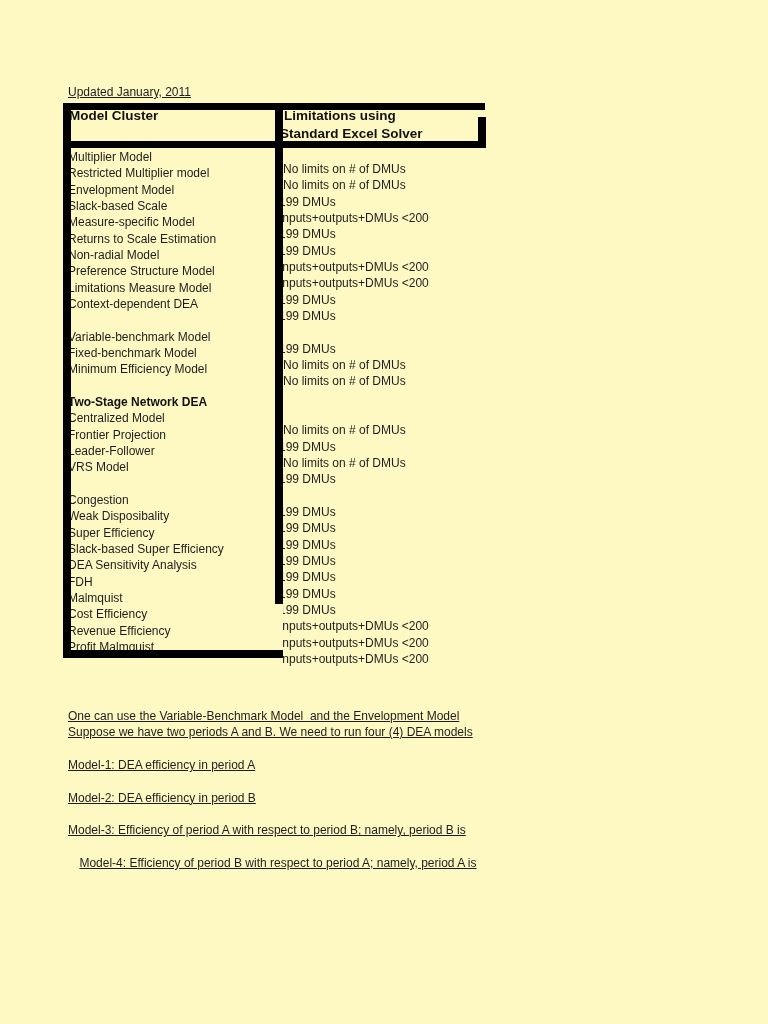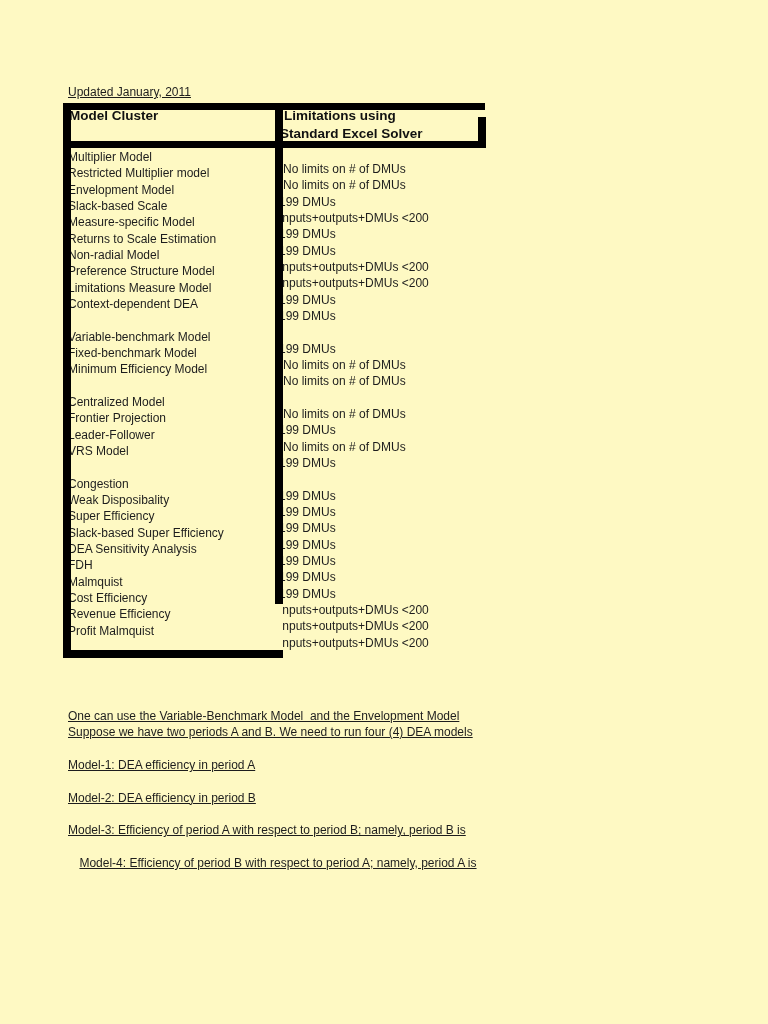--- a/index.html
+++ b/index.html
@@ -57,20 +57,21 @@
       <div class="row"><div class="lcell">Returns to Scale Estimation</div><div class="rcell"><span style="margin-left: -4px;">199 DMUs</span></div></div>
       <div class="row"><div class="lcell">Non-radial Model</div><div class="rcell"><span style="margin-left: -4px;">Inputs+outputs+DMUs &lt;200</span></div></div>
       <div class="row"><div class="lcell">Preference Structure Model</div><div class="rcell"><span style="margin-left: -4px;">Inputs+outputs+DMUs &lt;200</span></div></div>
       <div class="row"><div class="lcell">Limitations Measure Model</div><div class="rcell"><span style="margin-left: -4px;">199 DMUs</span></div></div>
       <div class="row"><div class="lcell">Context-dependent DEA</div><div class="rcell"><span style="margin-left: -4px;">199 DMUs</span></div></div>
       <div class="row"><div class="lcell"></div><div class="rcell"><span style="margin-left: 0px;"></span></div></div>
       <div class="row"><div class="lcell">Variable-benchmark Model</div><div class="rcell"><span style="margin-left: -4px;">199 DMUs</span></div></div>
       <div class="row"><div class="lcell">Fixed-benchmark Model</div><div class="rcell"><span style="margin-left: 0px;">No limits on # of DMUs</span></div></div>
       <div class="row"><div class="lcell">Minimum Efficiency Model</div><div class="rcell"><span style="margin-left: 0px;">No limits on # of DMUs</span></div></div>
       <div class="row"><div class="lcell"></div><div class="rcell"><span style="margin-left: 0px;"></span></div></div>
+      <div class="row bold"><div class="lcell">Two-Stage Network DEA</div><div class="rcell"><span style="margin-left: 0px;"></span></div></div>
       <div class="row"><div class="lcell">Centralized Model</div><div class="rcell"><span style="margin-left: 0px;">No limits on # of DMUs</span></div></div>
       <div class="row"><div class="lcell">Frontier Projection</div><div class="rcell"><span style="margin-left: -4px;">199 DMUs</span></div></div>
       <div class="row"><div class="lcell">Leader-Follower</div><div class="rcell"><span style="margin-left: 0px;">No limits on # of DMUs</span></div></div>
       <div class="row"><div class="lcell">VRS Model</div><div class="rcell"><span style="margin-left: -4px;">199 DMUs</span></div></div>
       <div class="row"><div class="lcell"></div><div class="rcell"><span style="margin-left: 0px;"></span></div></div>
       <div class="row"><div class="lcell">Congestion</div><div class="rcell"><span style="margin-left: -4px;">199 DMUs</span></div></div>
       <div class="row"><div class="lcell">Weak Disposibality</div><div class="rcell"><span style="margin-left: -4px;">199 DMUs</span></div></div>
       <div class="row"><div class="lcell">Super Efficiency</div><div class="rcell"><span style="margin-left: -4px;">199 DMUs</span></div></div>
       <div class="row"><div class="lcell">Slack-based Super Efficiency</div><div class="rcell"><span style="margin-left: -4px;">199 DMUs</span></div></div>
       <div class="row"><div class="lcell">DEA Sensitivity Analysis</div><div class="rcell"><span style="margin-left: -4px;">199 DMUs</span></div></div>

